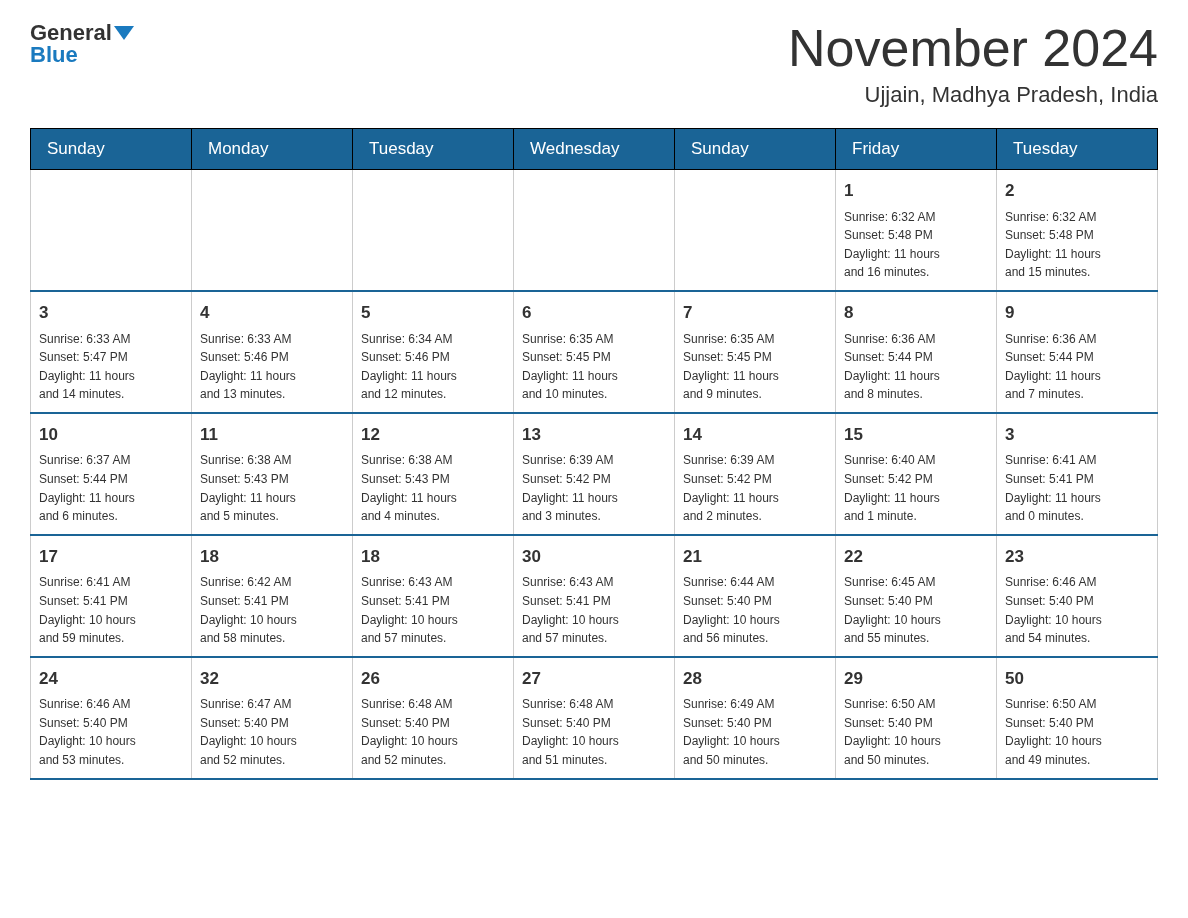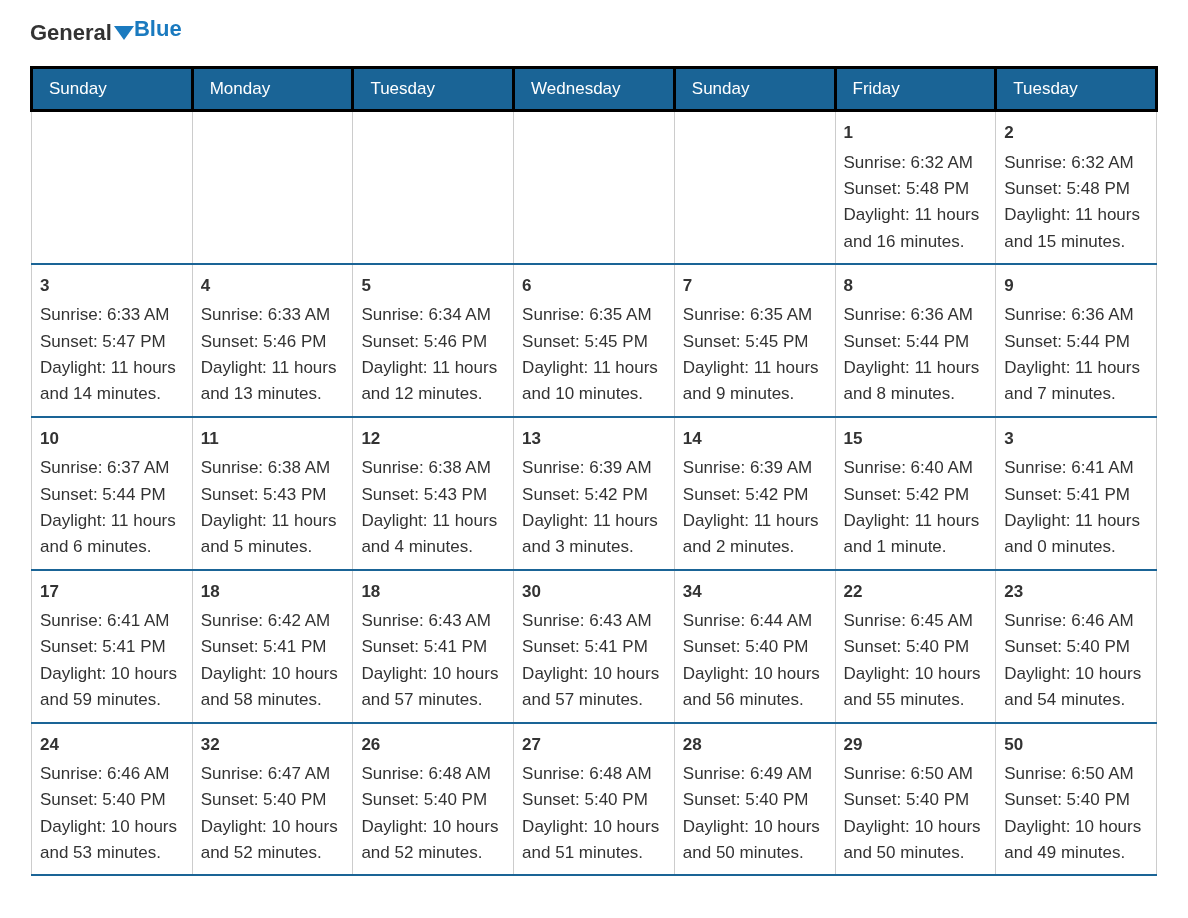--- a/index.html
+++ b/index.html
@@ -12,21 +12,21 @@
       padding: 20px 30px;
     }
     .header {
       display: flex;
       justify-content: space-between;
       align-items: flex-start;
       margin-bottom: 20px;
     }
     .logo {
       display: flex;
-      flex-direction: row;
+      flex-direction: column;
       align-items: flex-start;
     }
     .logo-general {
       font-size: 22px;
       font-weight: bold;
       color: #333;
       display: flex;
       align-items: center;
     }
     .logo-blue {
@@ -63,41 +63,41 @@
       border-collapse: collapse;
       border: 1px solid #999;
     }
     .calendar th {
       background-color: #1a6496;
       color: #fff;
       padding: 10px 16px;
       text-align: left;
       font-size: 17px;
       font-weight: normal;
-      border: 3px solid #000000;
+      border: 1px solid #000000;
     }
     .calendar td {
       vertical-align: top;
       padding: 8px;
       border: 1px solid #ccc;
       border-bottom: 2px solid #1a6496;
       width: 14.28%;
       height: 110px;
       font-size: 13px;
       line-height: 1.5;
     }
     .calendar td .day-num {
       font-size: 17px;
       font-weight: bold;
       display: block;
       margin-bottom: 4px;
       color: #333;
     }
     .calendar td .day-info {
-      font-size: 17px;
+      font-size: 12px;
       color: #333;
       line-height: 1.55;
     }
     .calendar td.empty {
       background: #fff;
     }
     .logo-line {
       display: flex;
       align-items: center;
     }
@@ -113,20 +113,24 @@
 <div class="header">
   <div class="logo">
     <div class="logo-line">
       <span class="logo-general">General</span>
       <span class="logo-triangle"></span>
     </div>
     <div class="logo-underline">
       <span class="logo-blue">Blue</span>
     </div>
   </div>
+  <div class="title-section">
+    <div class="month-title">November 2024</div>
+    <div class="location-title">Ujjain, Madhya Pradesh, India</div>
+  </div>
 </div>
 
 <table class="calendar">
   <thead>
     <tr>
     <th>Sunday</th>
         <th>Monday</th>
         <th>Tuesday</th>
         <th>Wednesday</th>
         <th>Sunday</th>
@@ -221,21 +225,21 @@
         </td>
         <td>
           <span class="day-num">18</span>
           <div class="day-info">Sunrise: 6:43 AM<br>Sunset: 5:41 PM<br>Daylight: 10 hours<br>and 57 minutes.</div>
         </td>
         <td>
           <span class="day-num">30</span>
           <div class="day-info">Sunrise: 6:43 AM<br>Sunset: 5:41 PM<br>Daylight: 10 hours<br>and 57 minutes.</div>
         </td>
         <td>
-          <span class="day-num">34</span>
+          <span class="day-num">21</span>
           <div class="day-info">Sunrise: 6:44 AM<br>Sunset: 5:40 PM<br>Daylight: 10 hours<br>and 56 minutes.</div>
         </td>
         <td>
           <span class="day-num">22</span>
           <div class="day-info">Sunrise: 6:45 AM<br>Sunset: 5:40 PM<br>Daylight: 10 hours<br>and 55 minutes.</div>
         </td>
         <td>
           <span class="day-num">23</span>
           <div class="day-info">Sunrise: 6:46 AM<br>Sunset: 5:40 PM<br>Daylight: 10 hours<br>and 54 minutes.</div>
         </td>

